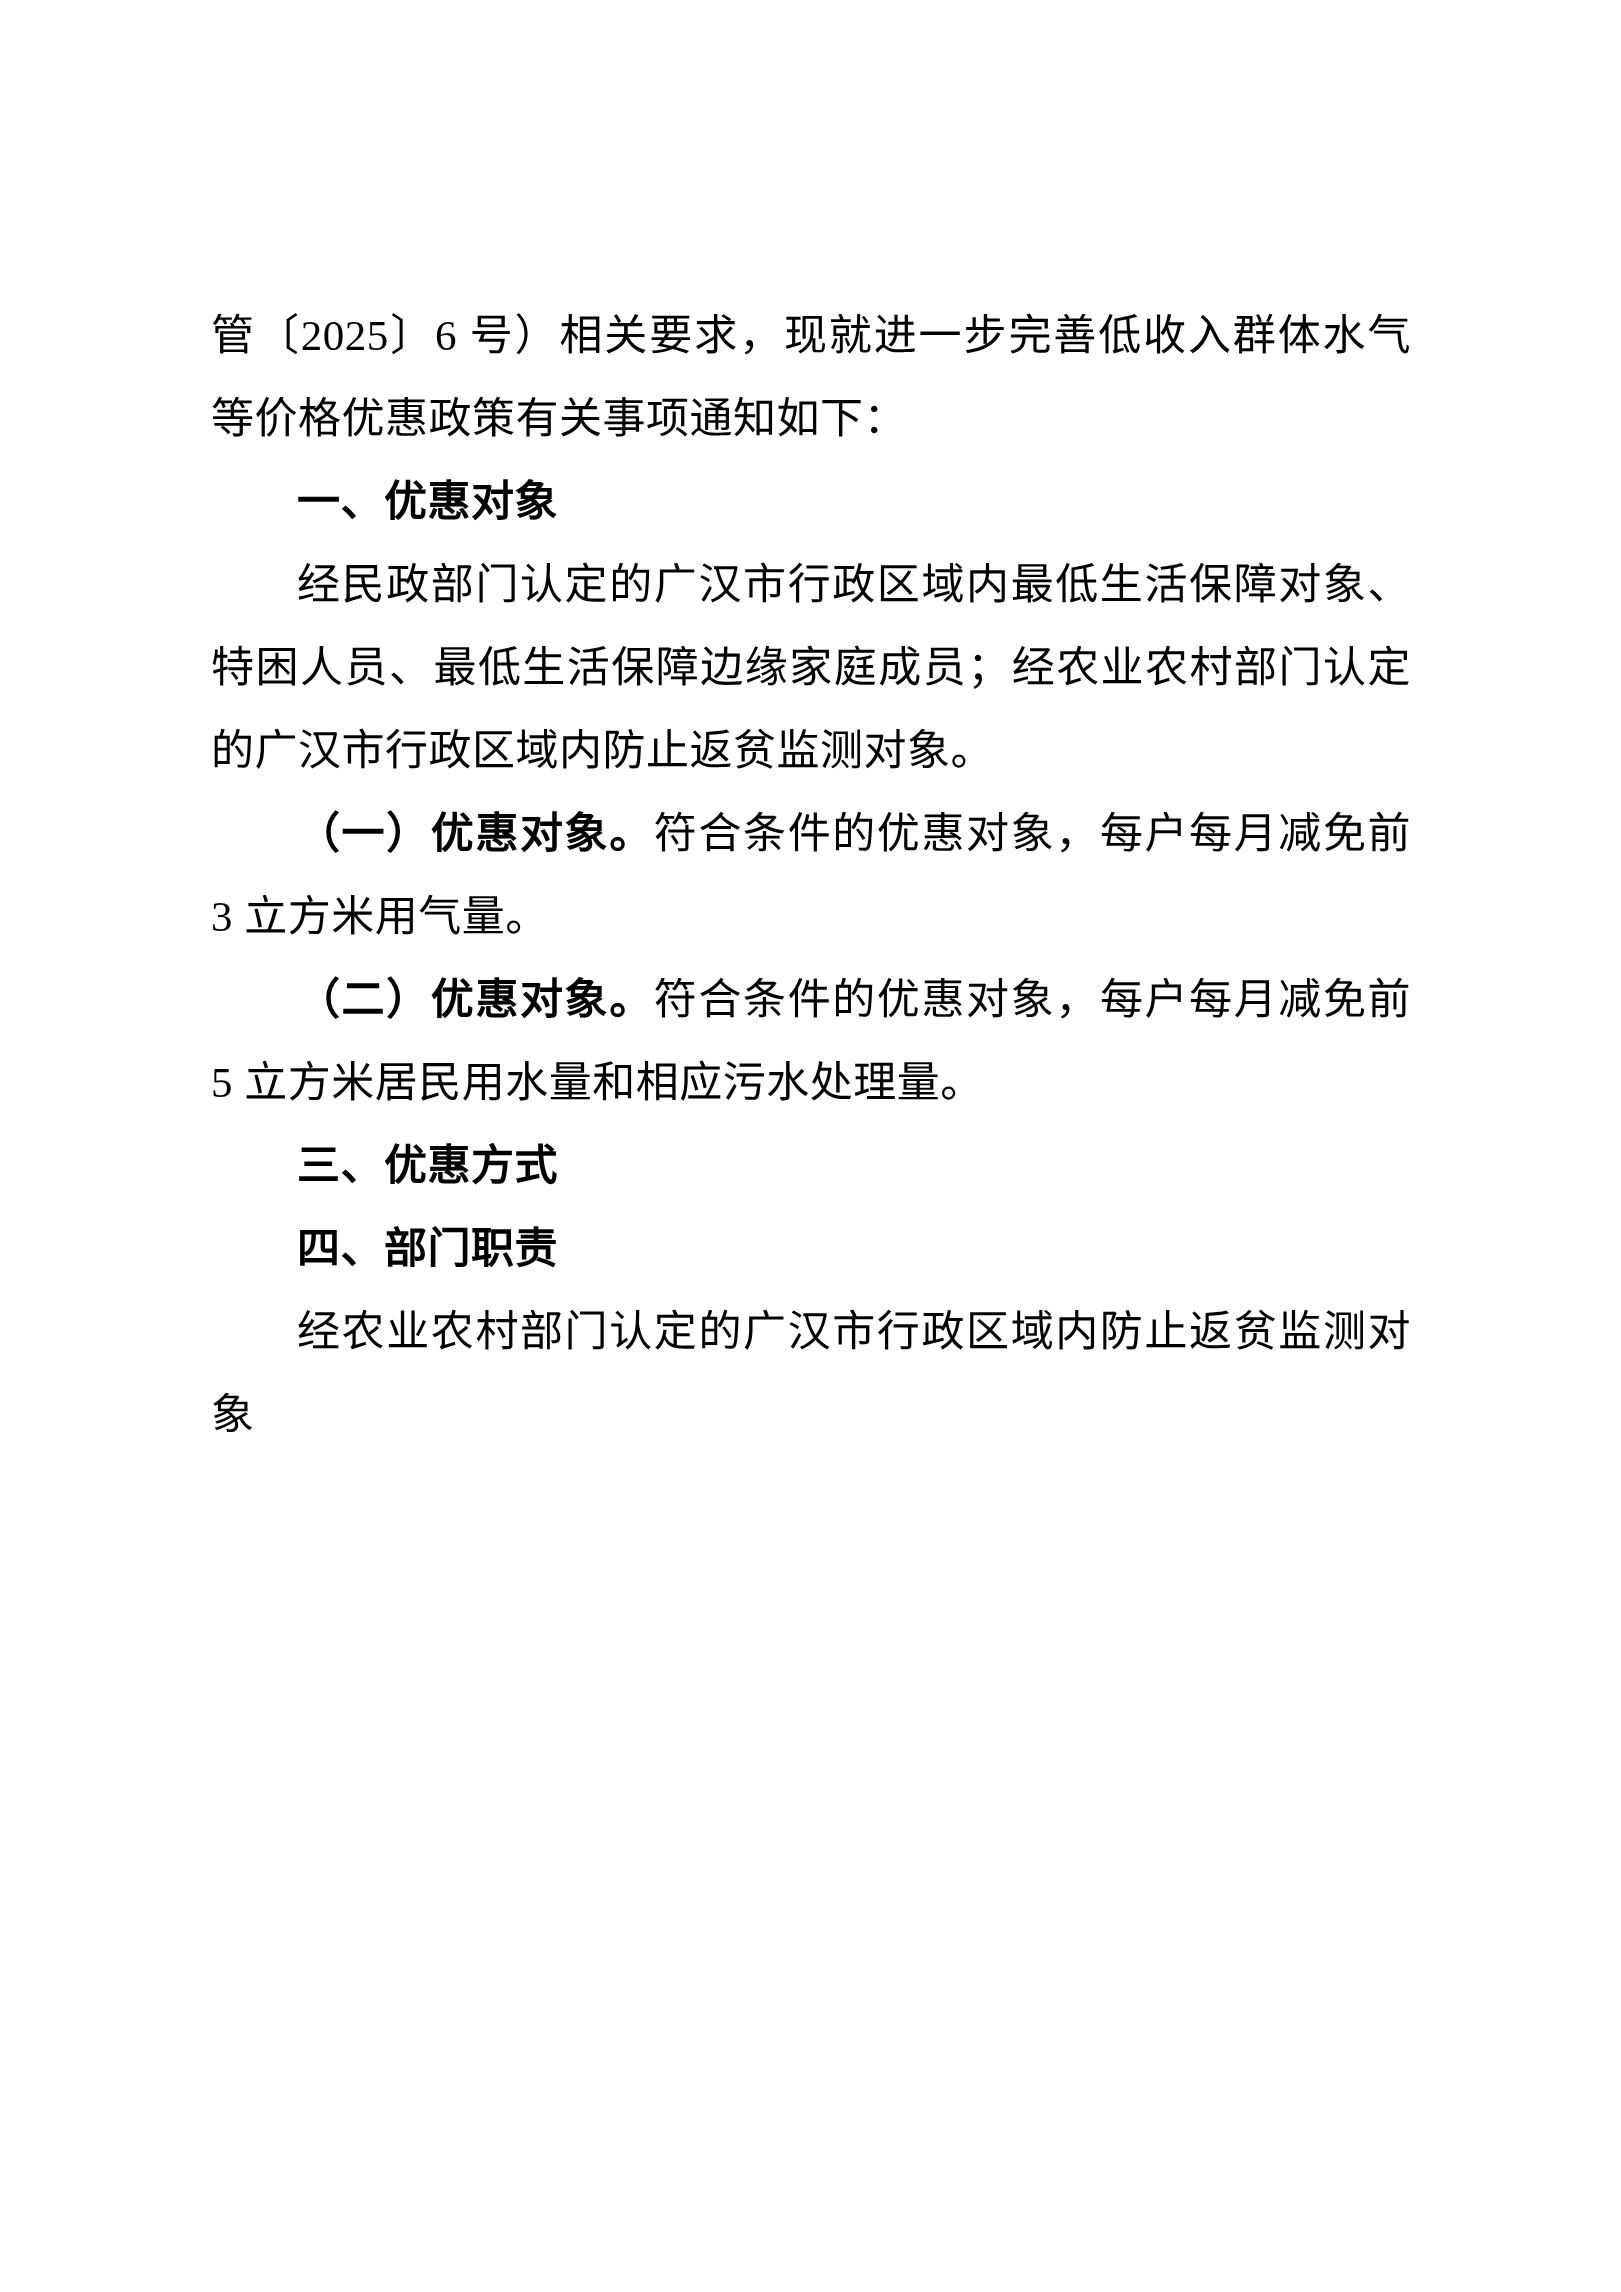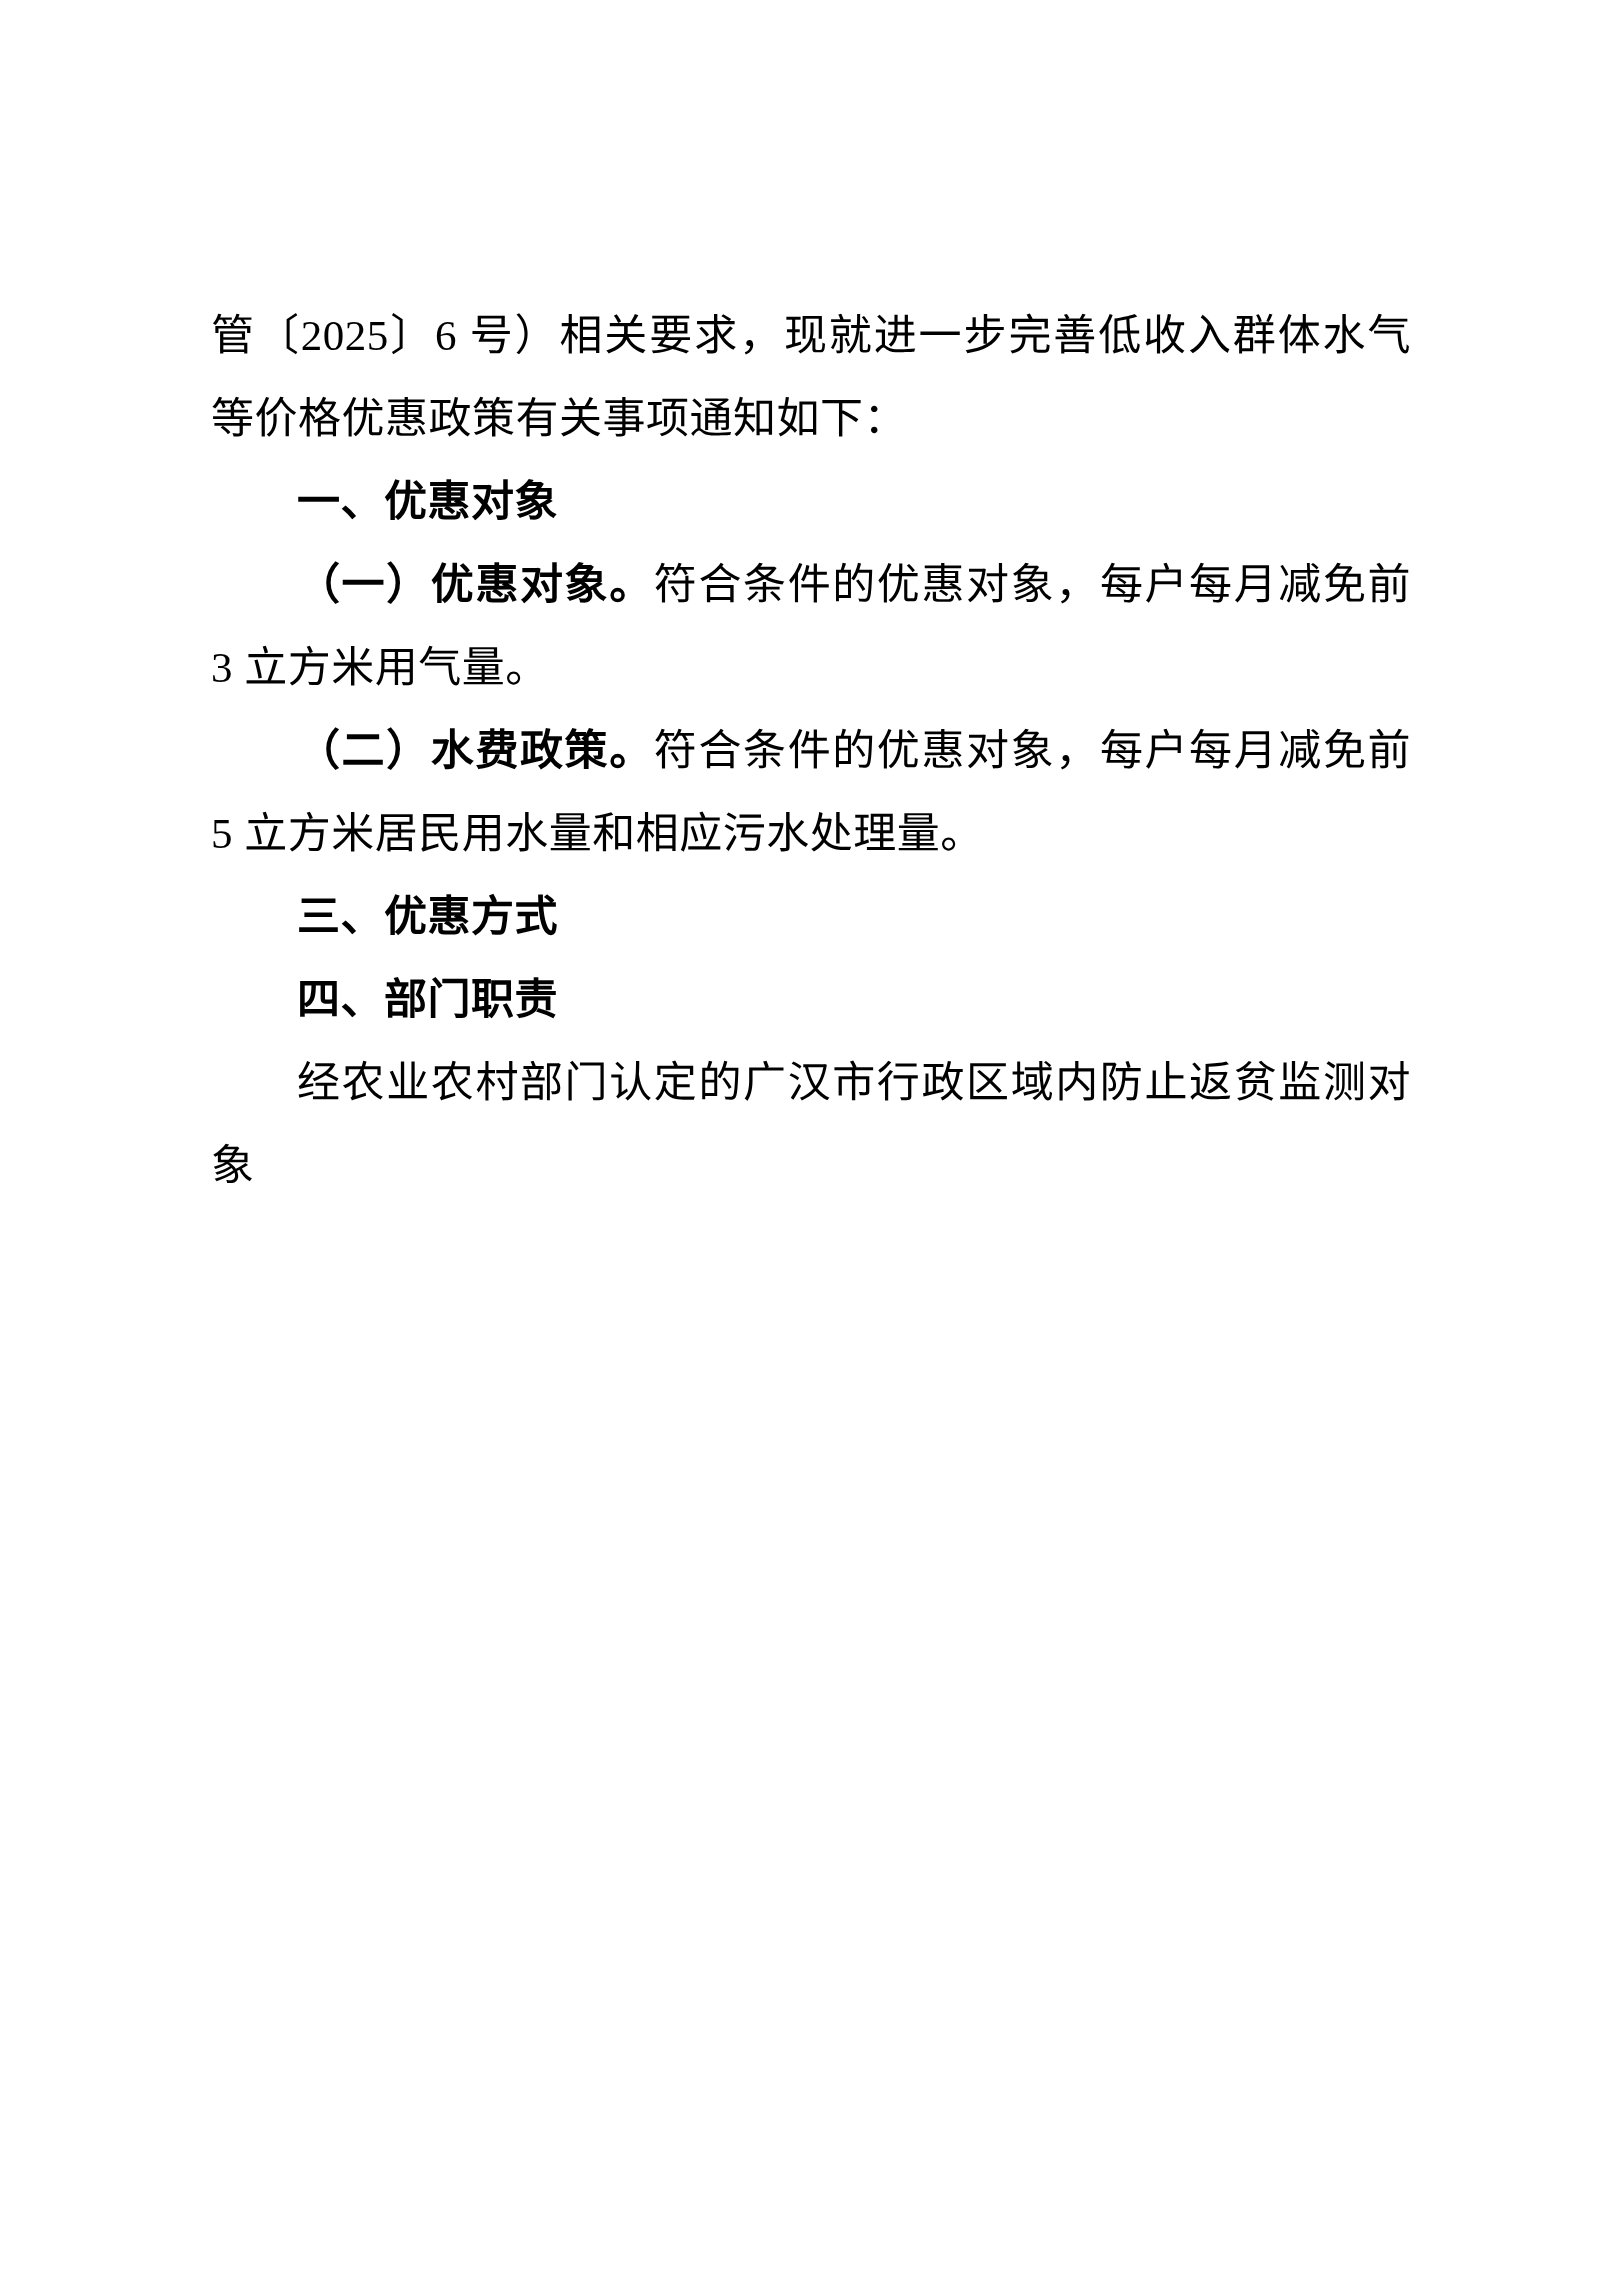--- a/index.html
+++ b/index.html
@@ -58,21 +58,22 @@
     color: #000000;
   }
 </style>
 </head>
 <body>
 
 <div class="page">
   <div class="content">
       <p class="para continuation"><span class="run">管〔2025〕6 号）相关要求，现就进一步完善低收入群体水气等价格优惠政策有关事项通知如下：</span></p>
       <p class="para heading"><span class="run bold">一、优惠对象</span></p>
+      <p class="para body"><span class="run">经民政部门认定的广汉市行政区域内最低生活保障对象、特困人员、最低生活保障边缘家庭成员；经农业农村部门认定的广汉市行政区域内防止返贫监测对象。</span></p>
       <p class="para body"><span class="run bold">（一）优惠对象。</span><span class="run">符合条件的优惠对象，每户每月减免前 3 立方米用气量。</span></p>
-      <p class="para body"><span class="run bold">（二）水费政策。</span><span class="run">符合条件的优惠对象，每户每月减免前 5 立方米居民用水量和相应污水处理量。</span></p>
+      <p class="para body"><span class="run bold">（二）优惠对象。</span><span class="run">符合条件的优惠对象，每户每月减免前 5 立方米居民用水量和相应污水处理量。</span></p>
       <p class="para heading"><span class="run bold">三、优惠方式</span></p>
       <p class="para heading"><span class="run bold">四、部门职责</span></p>
       <p class="para body"><span class="run">经农业农村部门认定的广汉市行政区域内防止返贫监测对象</span></p>
     </div>
   <div class="footer">— 2 —</div>
 </div>
 
 
 </body></html>

